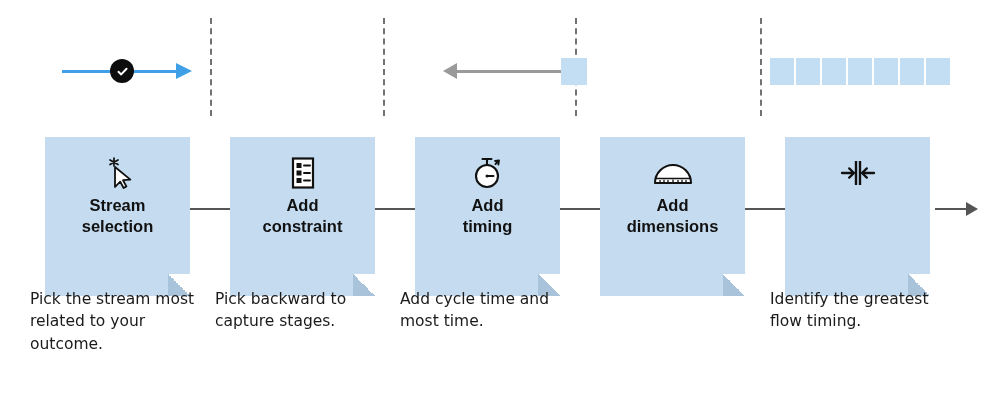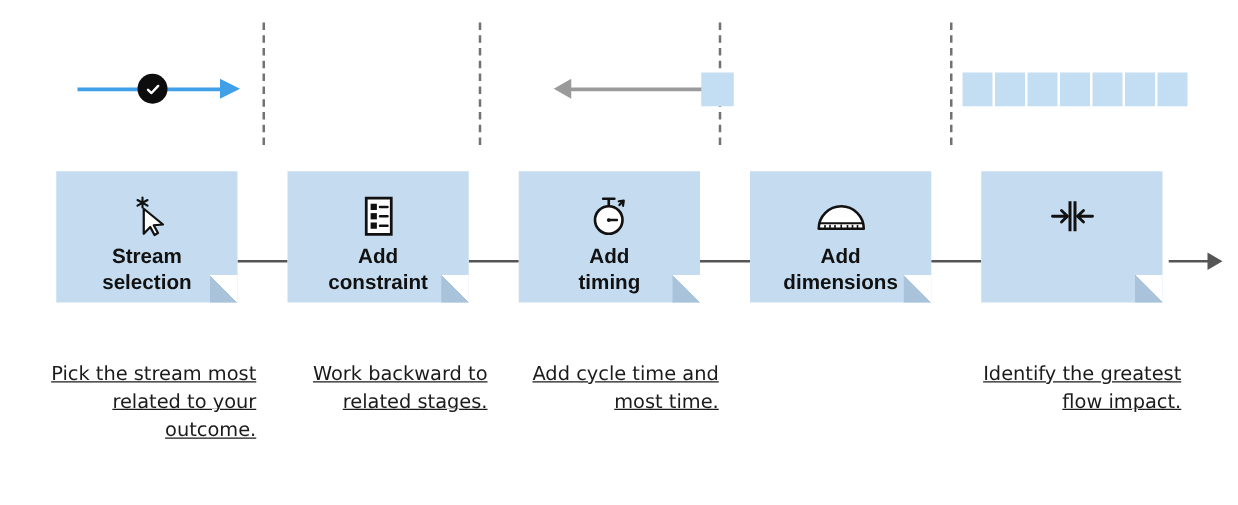--- a/index.html
+++ b/index.html
@@ -30,39 +30,39 @@
   
   .line-grey{position:absolute;left:246px;top:70px;width:110px;height:3px;background:#9a9a9a;}
   .head-grey{position:absolute;left:233px;top:63px;width:0;height:0;
              border-top:8px solid transparent;border-bottom:8px solid transparent;
              border-right:14px solid #9a9a9a;}
 
   .blk{position:absolute;height:27px;top:58px;}
   .b-blue{background:#c3ddf2;}
 
   
-  .card{position:absolute;top:137px;width:145px;height:105px;background:#c5dcf0;}
+  .card{position:absolute;top:137px;width:145px;height:159px;background:#c5dcf0;}
   .card .fold{position:absolute;right:0;bottom:0;width:22px;height:22px;
               background:linear-gradient(225deg,#ffffff 0 50%,#a9c4da 50% 100%);}
   .card .ico{position:absolute;left:0;right:0;top:16px;height:40px;
              display:flex;align-items:center;justify-content:center;color:#111;}
   .card .ico svg{display:block;}
   .card .ttl{position:absolute;left:4px;right:4px;top:58px;text-align:center;
              font-size:16.5px;font-weight:700;color:#111;line-height:1.28;}
 
   .connector{position:absolute;top:208px;height:2px;background:#555;width:40px;}
   .endline{position:absolute;top:208px;left:935px;width:36px;height:2px;background:#555;}
   .endhead{position:absolute;top:202px;left:966px;width:0;height:0;
            border-top:7px solid transparent;border-bottom:7px solid transparent;
            border-left:12px solid #555;}
 
   
-  .cap{position:absolute;top:288px;width:175px;text-align:right;
+  .cap{position:absolute;top:288px;width:175px;text-align:left;
        font-size:15.5px;line-height:1.45;color:#1b1b1b;
-       font-family:"DejaVu Sans","Liberation Sans",sans-serif;text-decoration:underline;}
+       font-family:"DejaVu Sans","Liberation Sans",sans-serif;}
 </style>
 </head>
 <body>
 
 <div class="stage">
 
   <div class="band">
 
     <div class="divider" style="left:210px"></div>
     <div class="divider" style="left:383px"></div>
@@ -202,17 +202,17 @@
         <path d="M19 3 V27" stroke="#111" stroke-width="2.4"></path>
         <path d="M23 3 V27" stroke="#111" stroke-width="2.4"></path>
         <path d="M5 15 H17 M12.2 10.4 L17 15 L12.2 19.6" stroke="#111" stroke-width="2.3" fill="none" stroke-linecap="round" stroke-linejoin="round"></path>
         <path d="M37 15 H25 M29.8 10.4 L25 15 L29.8 19.6" stroke="#111" stroke-width="2.3" fill="none" stroke-linecap="round" stroke-linejoin="round"></path>
       </svg>
     </div>
     <div class="fold"></div>
   </div>
 
   <div class="cap" style="left:30px">Pick the stream most related to your outcome.</div>
-  <div class="cap" style="left:215px">Work backward to related stages.</div>
+  <div class="cap" style="left:215px">Pick backward to capture stages.</div>
   <div class="cap" style="left:400px">Add cycle time and most time.</div>
-  <div class="cap" style="left:770px">Identify the greatest flow impact.</div>
+  <div class="cap" style="left:770px">Identify the greatest flow timing.</div>
 
 </div>
 
 </body></html>

